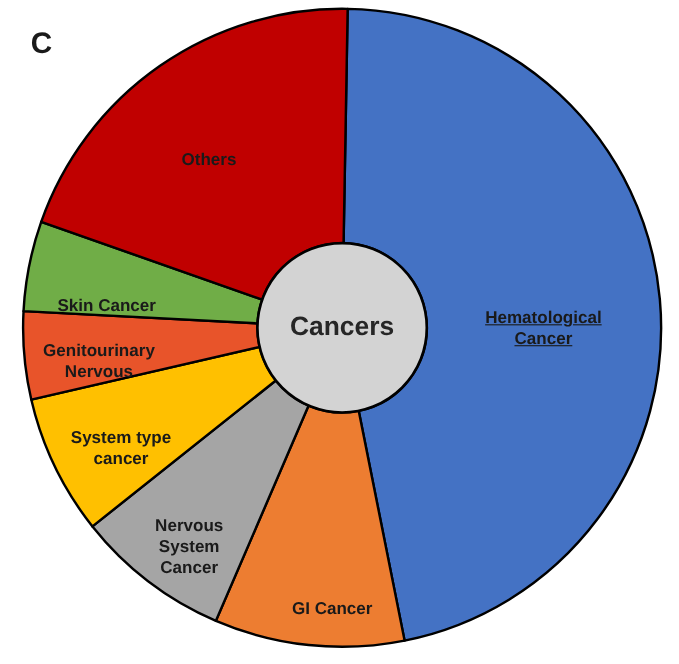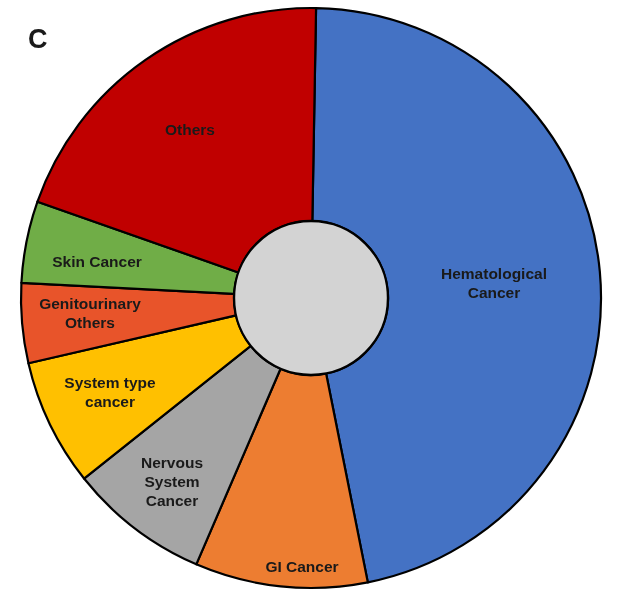--- a/index.html
+++ b/index.html
@@ -59,20 +59,21 @@
     transform: translate(-50%, -50%);
     text-align: center;
     font-family: "Liberation Sans", sans-serif;
     font-weight: bold;
     font-size: 15.5px;
     line-height: 1.24;
     color: #1a1a1a;
     white-space: pre-line;
     user-select: none;
     pointer-events: none;
+    margin-top: 16px;
   }
   #center-label {
     position: absolute;
     transform: translate(-50%, -50%);
     text-align: center;
     font-family: "Liberation Sans", sans-serif;
     font-weight: bold;
     font-size: 24px;
     color: #262626;
     line-height: 1.2;
@@ -94,28 +95,29 @@
           <path d="M 367.82 582.38 A 290 290 0 0 1 196.29 564.35 L 280.54 368.72 A 77 77 0 0 0 326.09 373.51 Z" fill="#ED7D31" class="slice-path"></path>
           <path d="M 196.29 564.35 A 290 290 0 0 1 84.04 478.53 L 250.74 345.93 A 77 77 0 0 0 280.54 368.72 Z" fill="#A5A5A5" class="slice-path"></path>
           <path d="M 84.04 478.53 A 290 290 0 0 1 28.43 363.24 L 235.97 315.32 A 77 77 0 0 0 250.74 345.93 Z" fill="#FFC000" class="slice-path"></path>
           <path d="M 28.43 363.24 A 290 290 0 0 1 21.40 282.82 L 234.11 293.97 A 77 77 0 0 0 235.97 315.32 Z" fill="#E8542A" class="slice-path"></path>
           <path d="M 21.40 282.82 A 290 290 0 0 1 37.47 201.67 L 238.37 272.42 A 77 77 0 0 0 234.11 293.97 Z" fill="#70AD47" class="slice-path"></path>
           <path d="M 37.47 201.67 A 290 290 0 0 1 316.06 8.04 L 312.34 221.01 A 77 77 0 0 0 238.37 272.42 Z" fill="#C00000" class="slice-path"></path>
         </g>
       <circle id="donut-hole" class="hole-circle" cx="311" cy="298" r="77"></circle>
     </svg>
     <div id="labels-layer">
-        <div class="slice-label" style="left: 494px; top: 283px;">Hematological
+        <div class="slice-label" style="left: 494px; top: 283px; text-decoration: underline;">Hematological
 Cancer</div>
-        <div class="slice-label" style="left: 302px; top: 567px;">GI Cancer</div>
+        <div class="slice-label" style="left: 302px; top: 538px;">GI Cancer</div>
         <div class="slice-label" style="left: 172px; top: 482px;">Nervous
 System
 Cancer</div>
         <div class="slice-label" style="left: 110px; top: 392px;">System type
 cancer</div>
         <div class="slice-label" style="left: 90px; top: 313px;">Genitourinary
-Others</div>
+Nervous</div>
         <div class="slice-label" style="left: 97px; top: 262px;">Skin Cancer</div>
         <div class="slice-label" style="left: 190px; top: 130px;">Others</div>
       </div>
+    <div id="center-label" style="left: 311px; top: 298px;">Cancers</div>
   </div>
 
 </div>
 
 </body></html>

